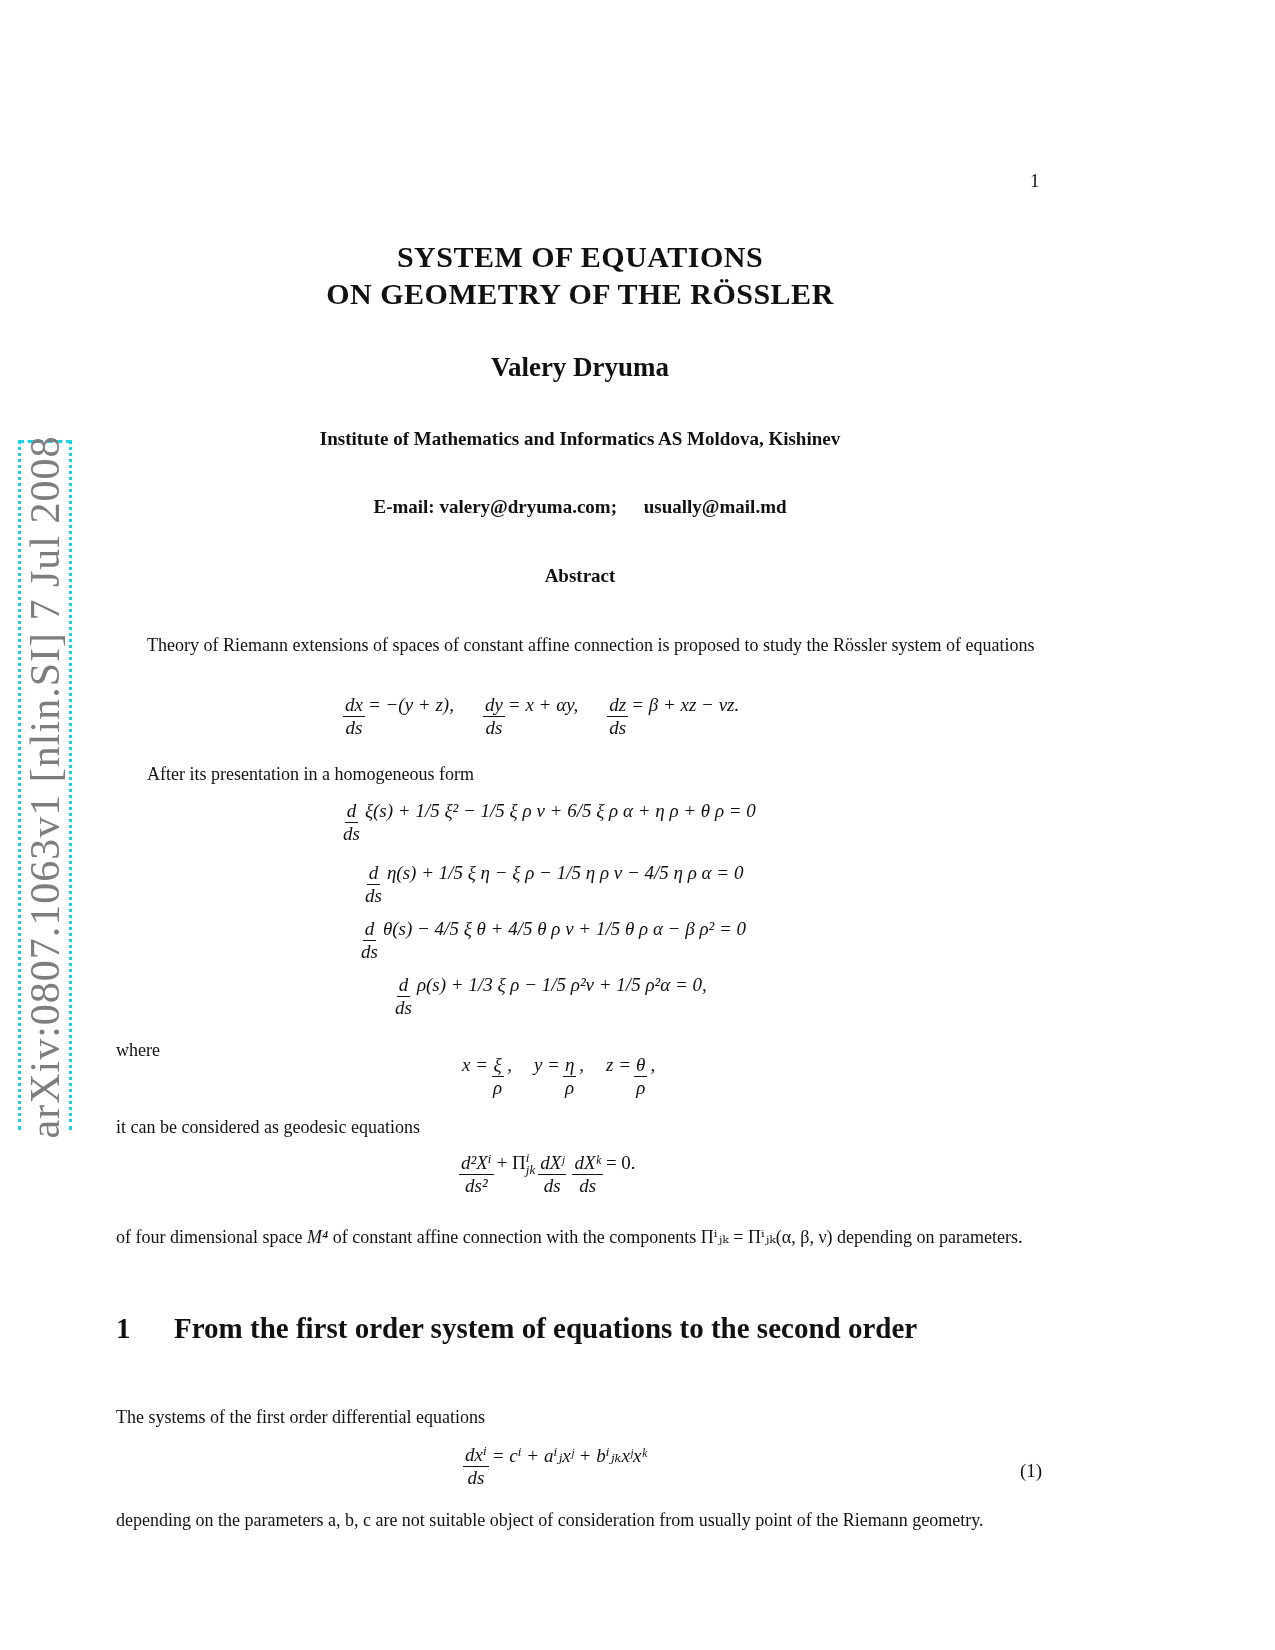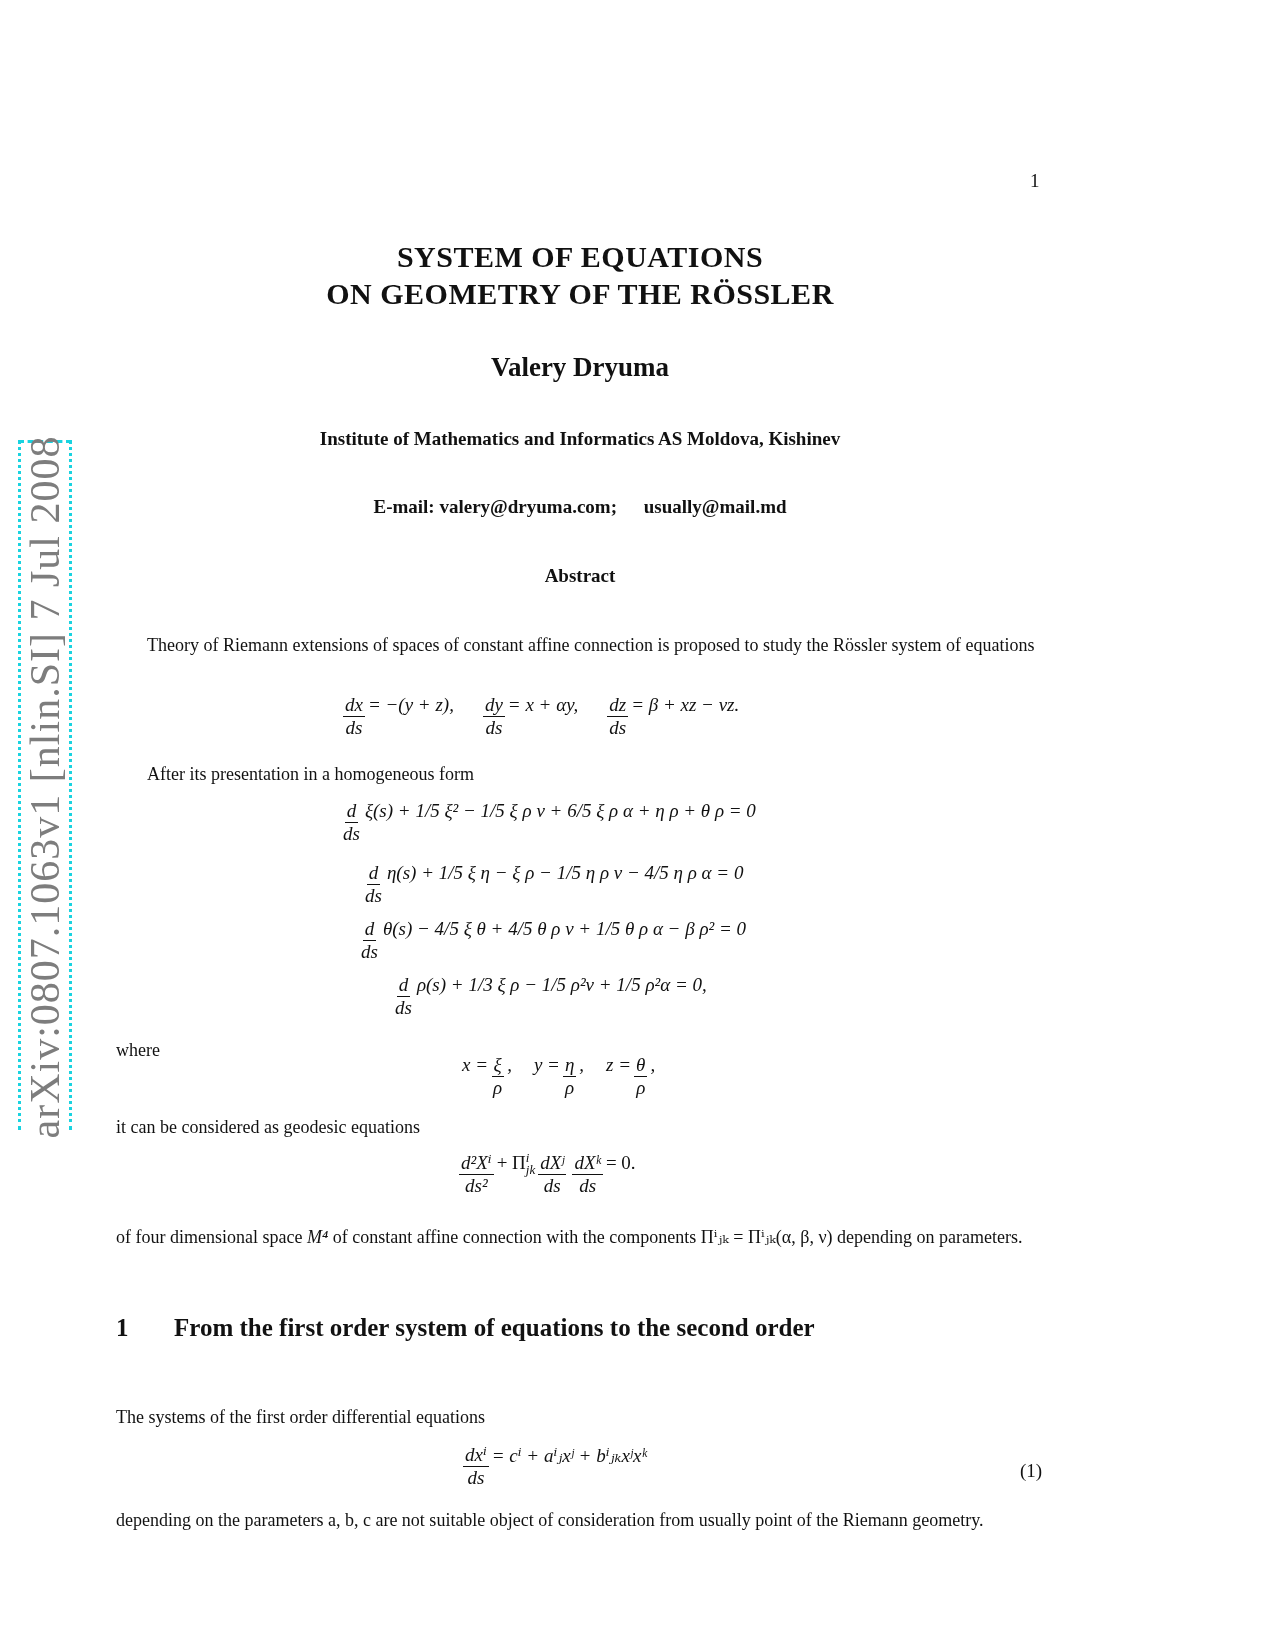--- a/index.html
+++ b/index.html
@@ -14,21 +14,21 @@
   .email .sep { display:inline-block; width:22px; }
   .abs-head { left:0; width:1160px; top:565px; text-align:center; font-weight:bold; font-size:19px; }
   .para { left:116px; width:932px; font-size:18px; line-height:25px; text-align:justify; }
   .indent { text-indent:31px; }
   .eq { font-size:19px; font-style:italic; white-space:nowrap; display:flex; align-items:flex-start; }
   .frac { display:inline-flex; flex-direction:column; align-items:center; vertical-align:middle; margin:0 3px; line-height:22px; }
   .frac .num { border-bottom:1.3px solid #111; padding:0 2px; }
   .frac .den { padding:0 2px; }
   .up { font-style:normal; }
   .supsub { display:inline-flex; flex-direction:column; font-size:13px; line-height:12px; vertical-align:middle; font-style:italic; }
-  .section { left:116px; width:940px; font-size:25px; font-weight:bold; line-height:36px; }
+  .section { left:116px; width:940px; font-size:29px; font-weight:bold; line-height:36px; }
   .section .num { display:inline-block; width:58px; }
   .section .l2 { padding-left:48px; display:block; }
   .eqnum { left:1020px; font-size:19px; }
   .stamp { left:18px; top:440px; width:54px; height:690px; border-left:3px dotted #19d3e0; border-right:3px dotted #19d3e0; border-top:3px dashed #19d3e0; box-sizing:border-box; }
   .stamp-text { position:absolute; left:50%; top:50%; transform:translate(-50%,-50%) rotate(-90deg); white-space:nowrap; font-size:42px; color:#7d7d7d; font-family:"Liberation Serif","DejaVu Serif",serif; letter-spacing:1px; }
 </style>
 </head>
 <body>
 
 <div class="abs page-num">1</div>

